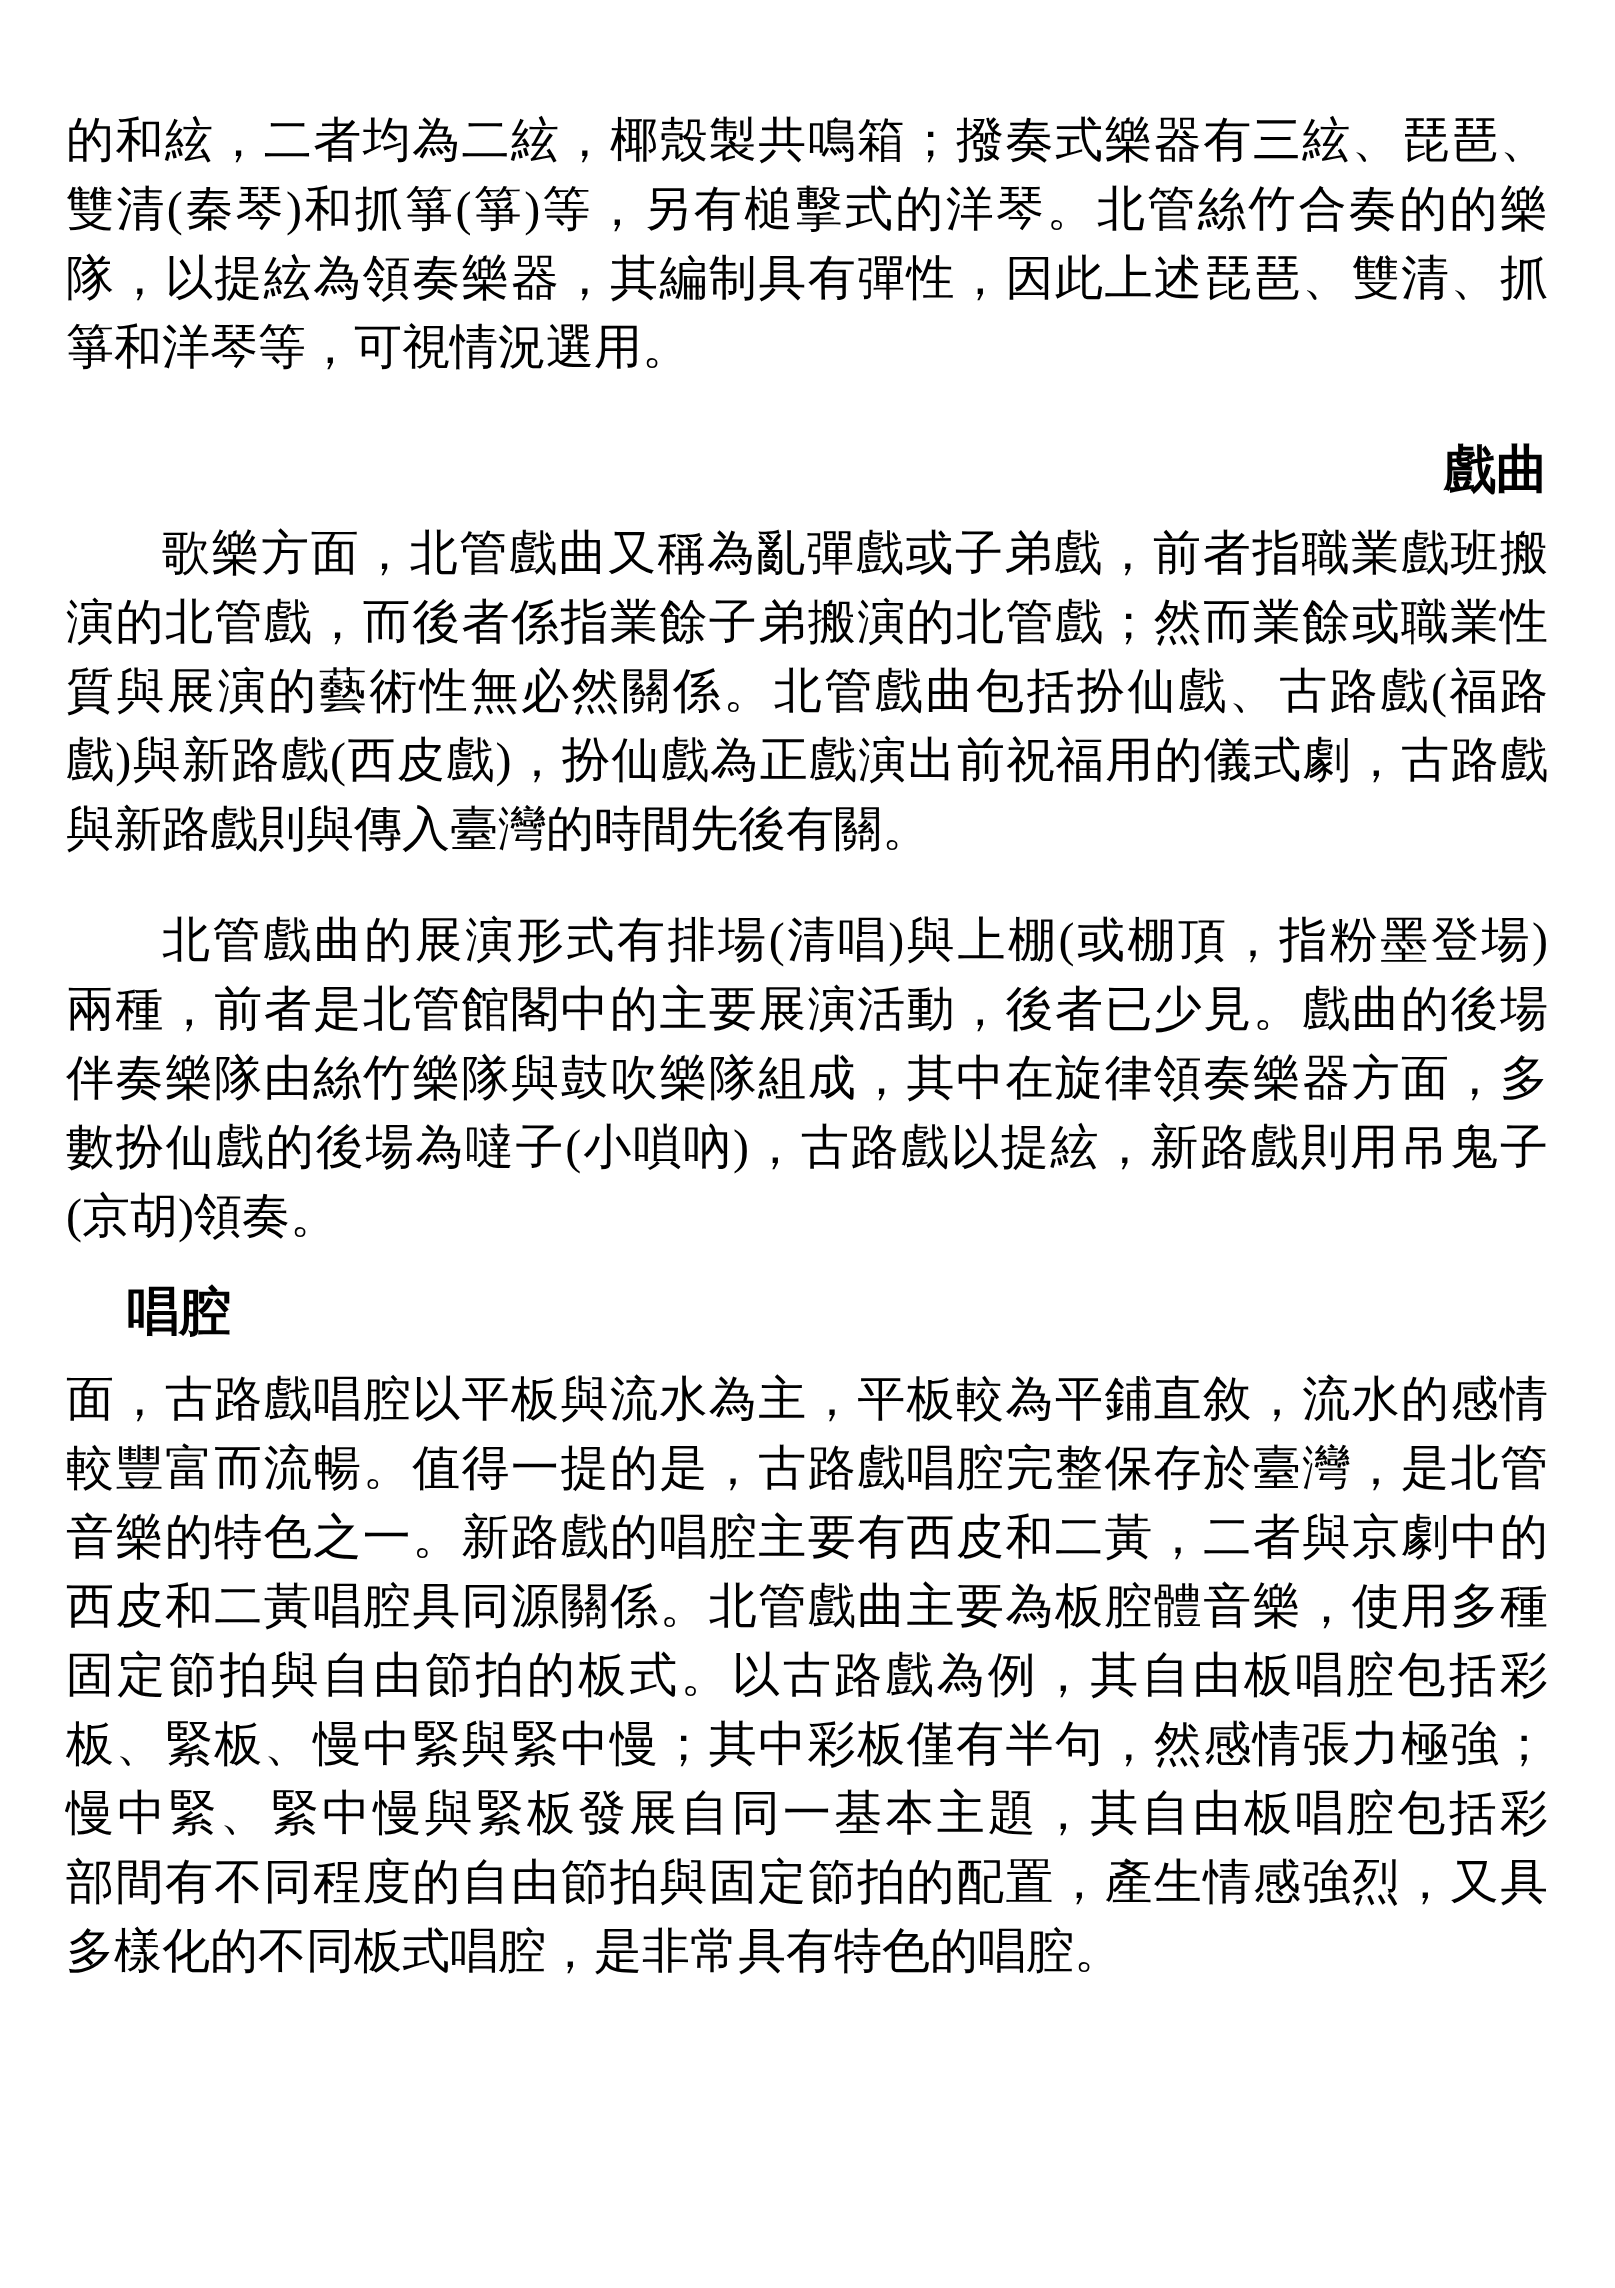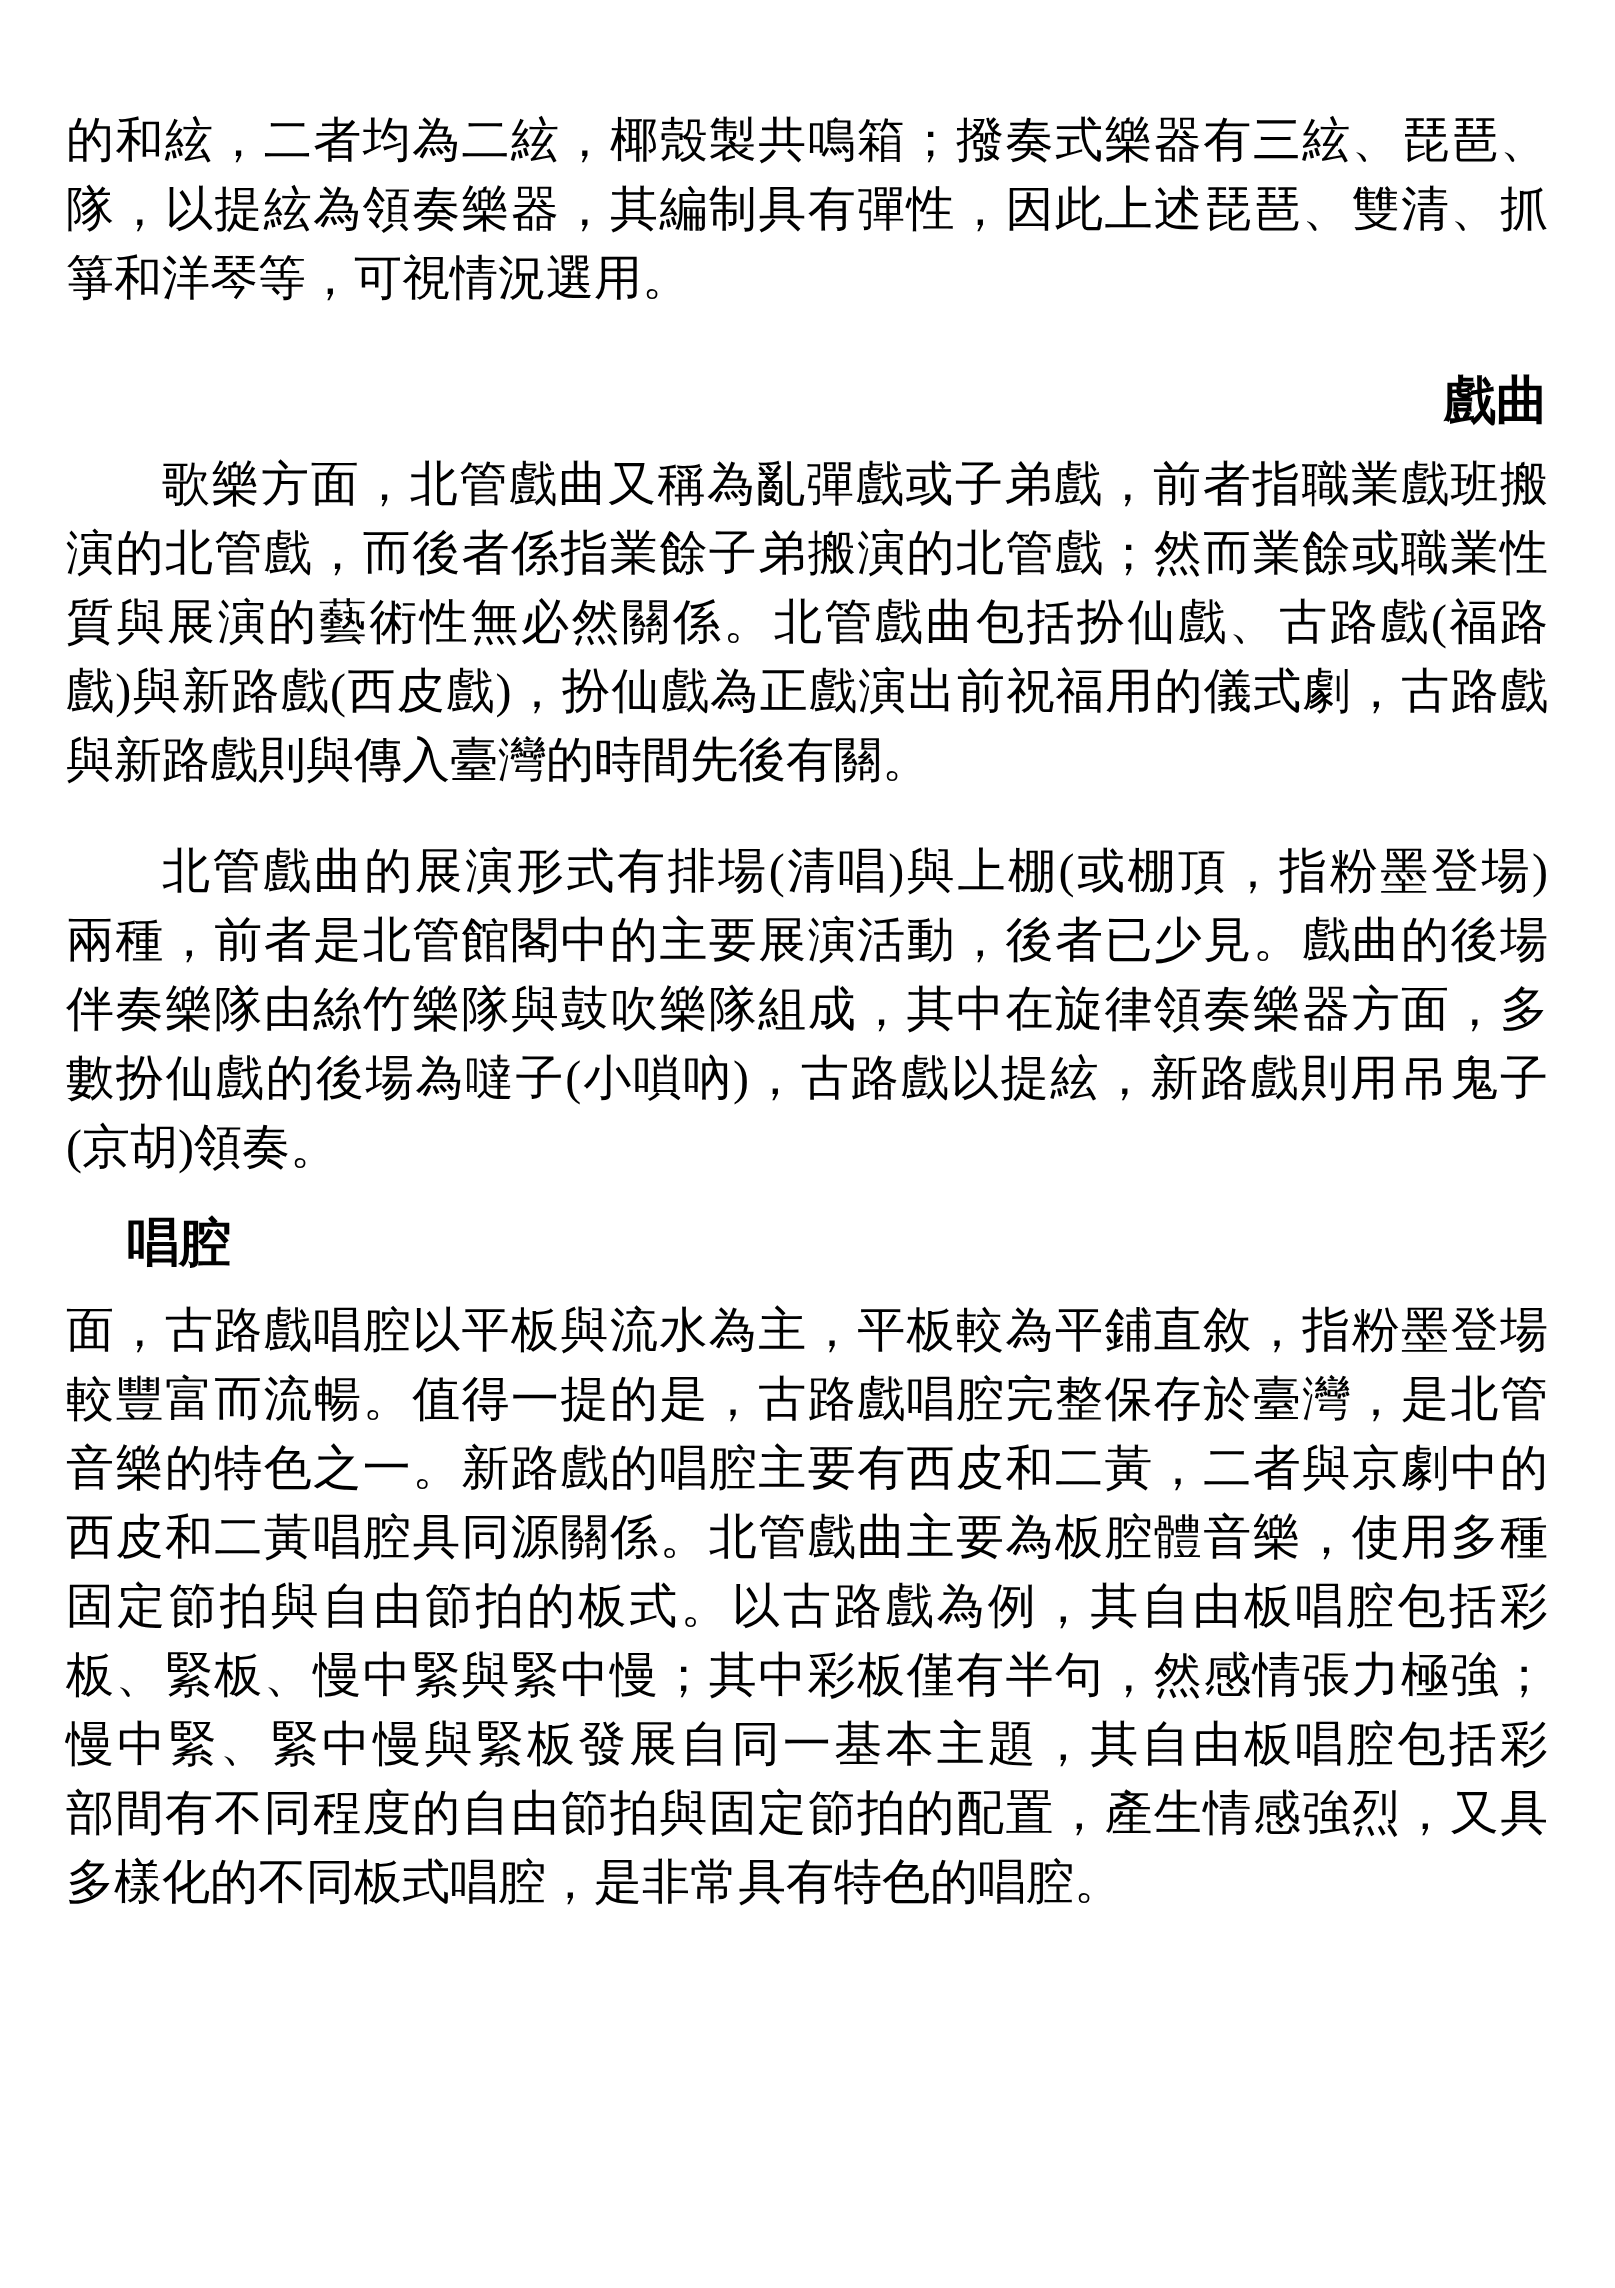--- a/index.html
+++ b/index.html
@@ -58,20 +58,21 @@
   }
 </style>
 </head>
 <body>
 
 <div class="page">
   <div class="textcol">
 
     <div class="para mt-p1">
       <div class="line">的和絃，二者均為二絃，椰殼製共鳴箱；撥奏式樂器有三絃、琵琶、</div>
+      <div class="line">雙清(秦琴)和抓箏(箏)等，另有槌擊式的洋琴。北管絲竹合奏的的樂</div>
       <div class="line">隊，以提絃為領奏樂器，其編制具有彈性，因此上述琵琶、雙清、抓</div>
       <div class="line last">箏和洋琴等，可視情況選用。</div>
     </div>
 
     <div class="heading mt-h1">戲曲</div>
 
     <div class="para mt-p2">
       <div class="line indent">歌樂方面，北管戲曲又稱為亂彈戲或子弟戲，前者指職業戲班搬</div>
       <div class="line">演的北管戲，而後者係指業餘子弟搬演的北管戲；然而業餘或職業性</div>
       <div class="line">質與展演的藝術性無必然關係。北管戲曲包括扮仙戲、古路戲(福路</div>
@@ -83,21 +84,21 @@
       <div class="line indent">北管戲曲的展演形式有排場(清唱)與上棚(或棚頂，指粉墨登場)</div>
       <div class="line">兩種，前者是北管館閣中的主要展演活動，後者已少見。戲曲的後場</div>
       <div class="line">伴奏樂隊由絲竹樂隊與鼓吹樂隊組成，其中在旋律領奏樂器方面，多</div>
       <div class="line">數扮仙戲的後場為噠子(小嗩吶)，古路戲以提絃，新路戲則用吊鬼子</div>
       <div class="line last">(京胡)領奏。</div>
     </div>
 
     <div class="heading mt-h2">唱腔</div>
 
     <div class="para mt-p4">
-      <div class="line">面，古路戲唱腔以平板與流水為主，平板較為平鋪直敘，指粉墨登場</div>
+      <div class="line">面，古路戲唱腔以平板與流水為主，平板較為平鋪直敘，流水的感情</div>
       <div class="line">較豐富而流暢。值得一提的是，古路戲唱腔完整保存於臺灣，是北管</div>
       <div class="line">音樂的特色之一。新路戲的唱腔主要有西皮和二黃，二者與京劇中的</div>
       <div class="line">西皮和二黃唱腔具同源關係。北管戲曲主要為板腔體音樂，使用多種</div>
       <div class="line">固定節拍與自由節拍的板式。以古路戲為例，其自由板唱腔包括彩</div>
       <div class="line">板、緊板、慢中緊與緊中慢；其中彩板僅有半句，然感情張力極強；</div>
       <div class="line">慢中緊、緊中慢與緊板發展自同一基本主題，其自由板唱腔包括彩</div>
       <div class="line">部間有不同程度的自由節拍與固定節拍的配置，產生情感強烈，又具</div>
       <div class="line last">多樣化的不同板式唱腔，是非常具有特色的唱腔。</div>
     </div>
 

